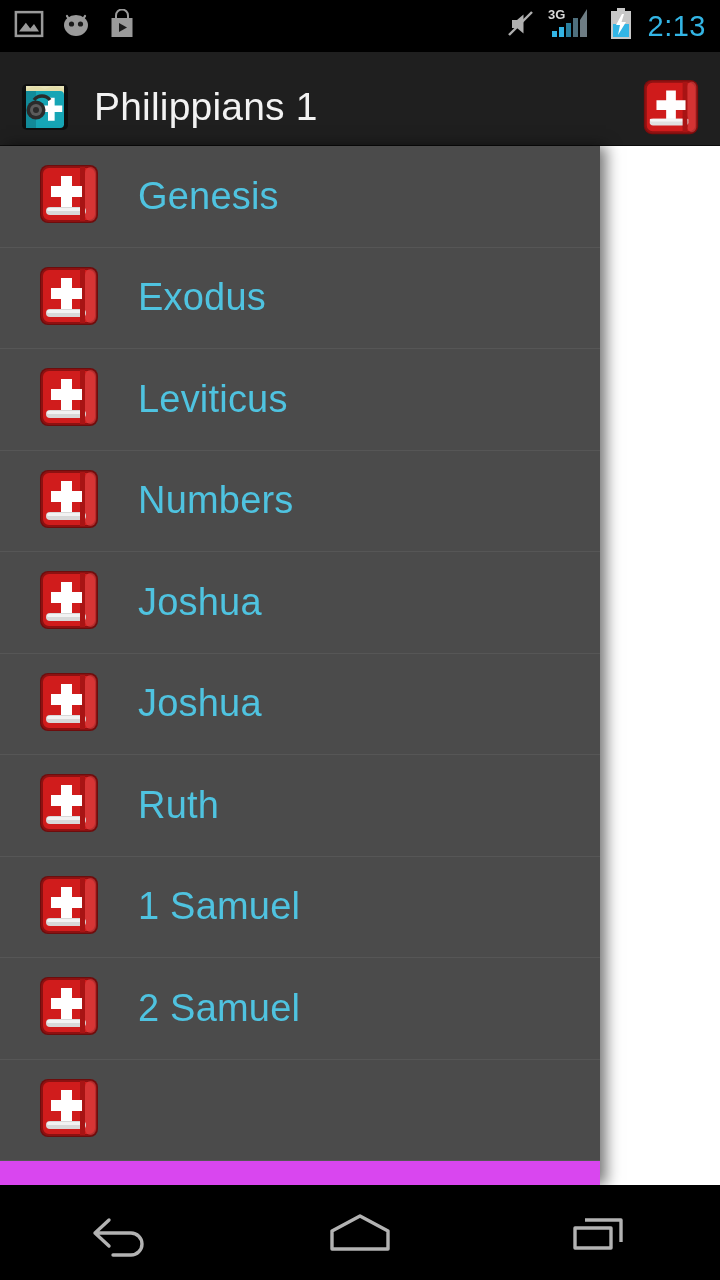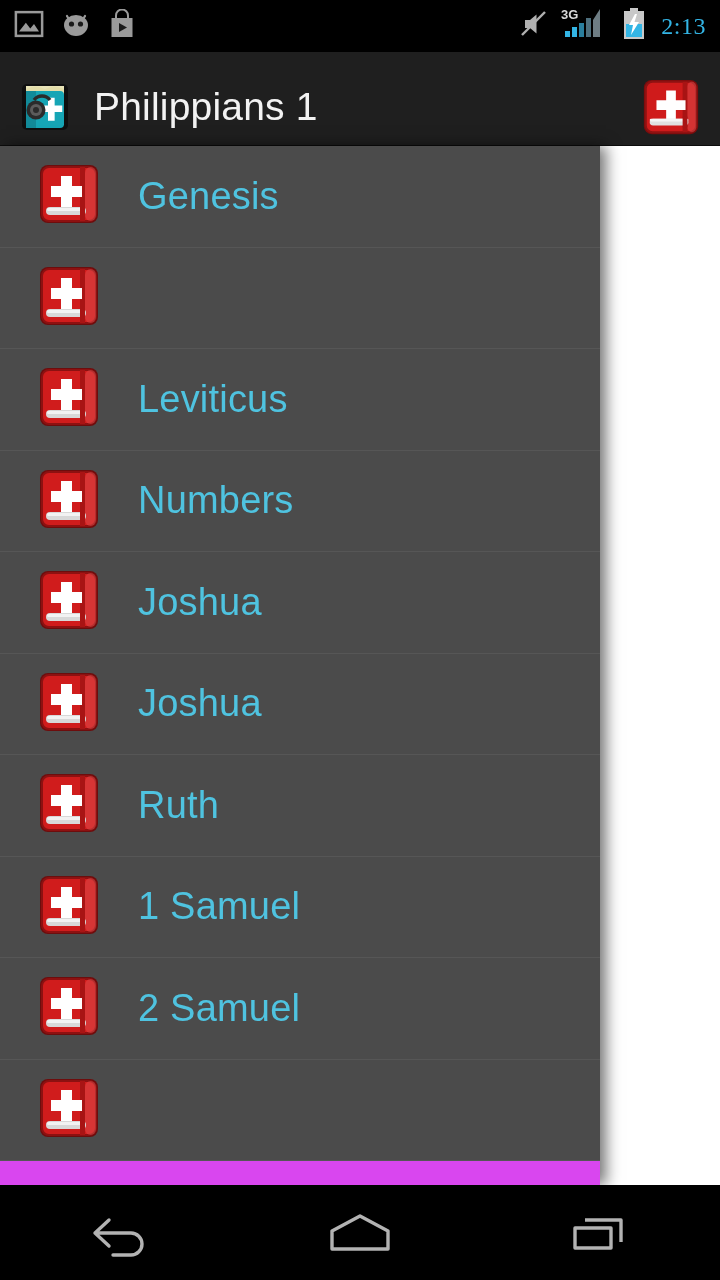--- a/index.html
+++ b/index.html
@@ -14,22 +14,22 @@
   
   #status-bar {
     position:absolute; top:0; left:0; width:720px; height:52px;
     background:#000; display:flex; align-items:center;
     padding:0 14px;
   }
   .status-left { display:flex; align-items:center; gap:16px; }
   .status-right { margin-left:auto; display:flex; align-items:center; gap:12px; }
   .sb-ico { display:block; }
   #clock {
-    color:#33b5e5; font-size:24px; letter-spacing:0.5px;
-    font-family:Liberation Serif, serif; line-height:1;
+    color:#33b5e5; font-size:29px; letter-spacing:0.5px;
+    font-family:Liberation Sans, sans-serif; line-height:1;
     padding-left:2px;
   }
 
   
   #action-bar {
     position:absolute; top:52px; left:0; width:720px; height:94px;
     background:#1f1f1f;
     display:flex; align-items:center; padding:16px 18px 0 14px;
     border-bottom:1px solid #0c0c0c;
   }
@@ -210,20 +210,21 @@
   <rect x="4" y="3" width="58" height="58" rx="8" fill="#6d0d0d"></rect>
   <rect x="6" y="5" width="54" height="54" rx="7" fill="#d01c1c"></rect>
   <rect x="6" y="5" width="54" height="54" rx="7" fill="none" stroke="#8d1111" stroke-width="2"></rect>
   <rect x="44" y="5" width="5" height="54" fill="#a81414"></rect>
   <rect x="49" y="5" width="11" height="54" rx="6" fill="#e05454" opacity="0.45"></rect>
   <path d="M25 14 h11 v10 h10 v11 h-10 v10 h-11 v-10 h-10 v-11 h10 Z" fill="#ffffff"></path>
   <rect x="10" y="45" width="40" height="8" rx="4" fill="#d8d8d8"></rect>
   <rect x="11" y="46" width="38" height="3" rx="1.5" fill="#f2f2f2"></rect>
   <rect x="44" y="43" width="5" height="12" fill="#a81414"></rect>
 </svg></span>
+          <span class="row-label">Exodus</span>
         </div>
         <div class="drawer-row">
           <span><svg class="row-icon" width="68" height="64" viewBox="0 0 68 64">
   <rect x="4" y="3" width="58" height="58" rx="8" fill="#6d0d0d"></rect>
   <rect x="6" y="5" width="54" height="54" rx="7" fill="#d01c1c"></rect>
   <rect x="6" y="5" width="54" height="54" rx="7" fill="none" stroke="#8d1111" stroke-width="2"></rect>
   <rect x="44" y="5" width="5" height="54" fill="#a81414"></rect>
   <rect x="49" y="5" width="11" height="54" rx="6" fill="#e05454" opacity="0.45"></rect>
   <path d="M25 14 h11 v10 h10 v11 h-10 v10 h-11 v-10 h-10 v-11 h10 Z" fill="#ffffff"></path>
   <rect x="10" y="45" width="40" height="8" rx="4" fill="#d8d8d8"></rect>

